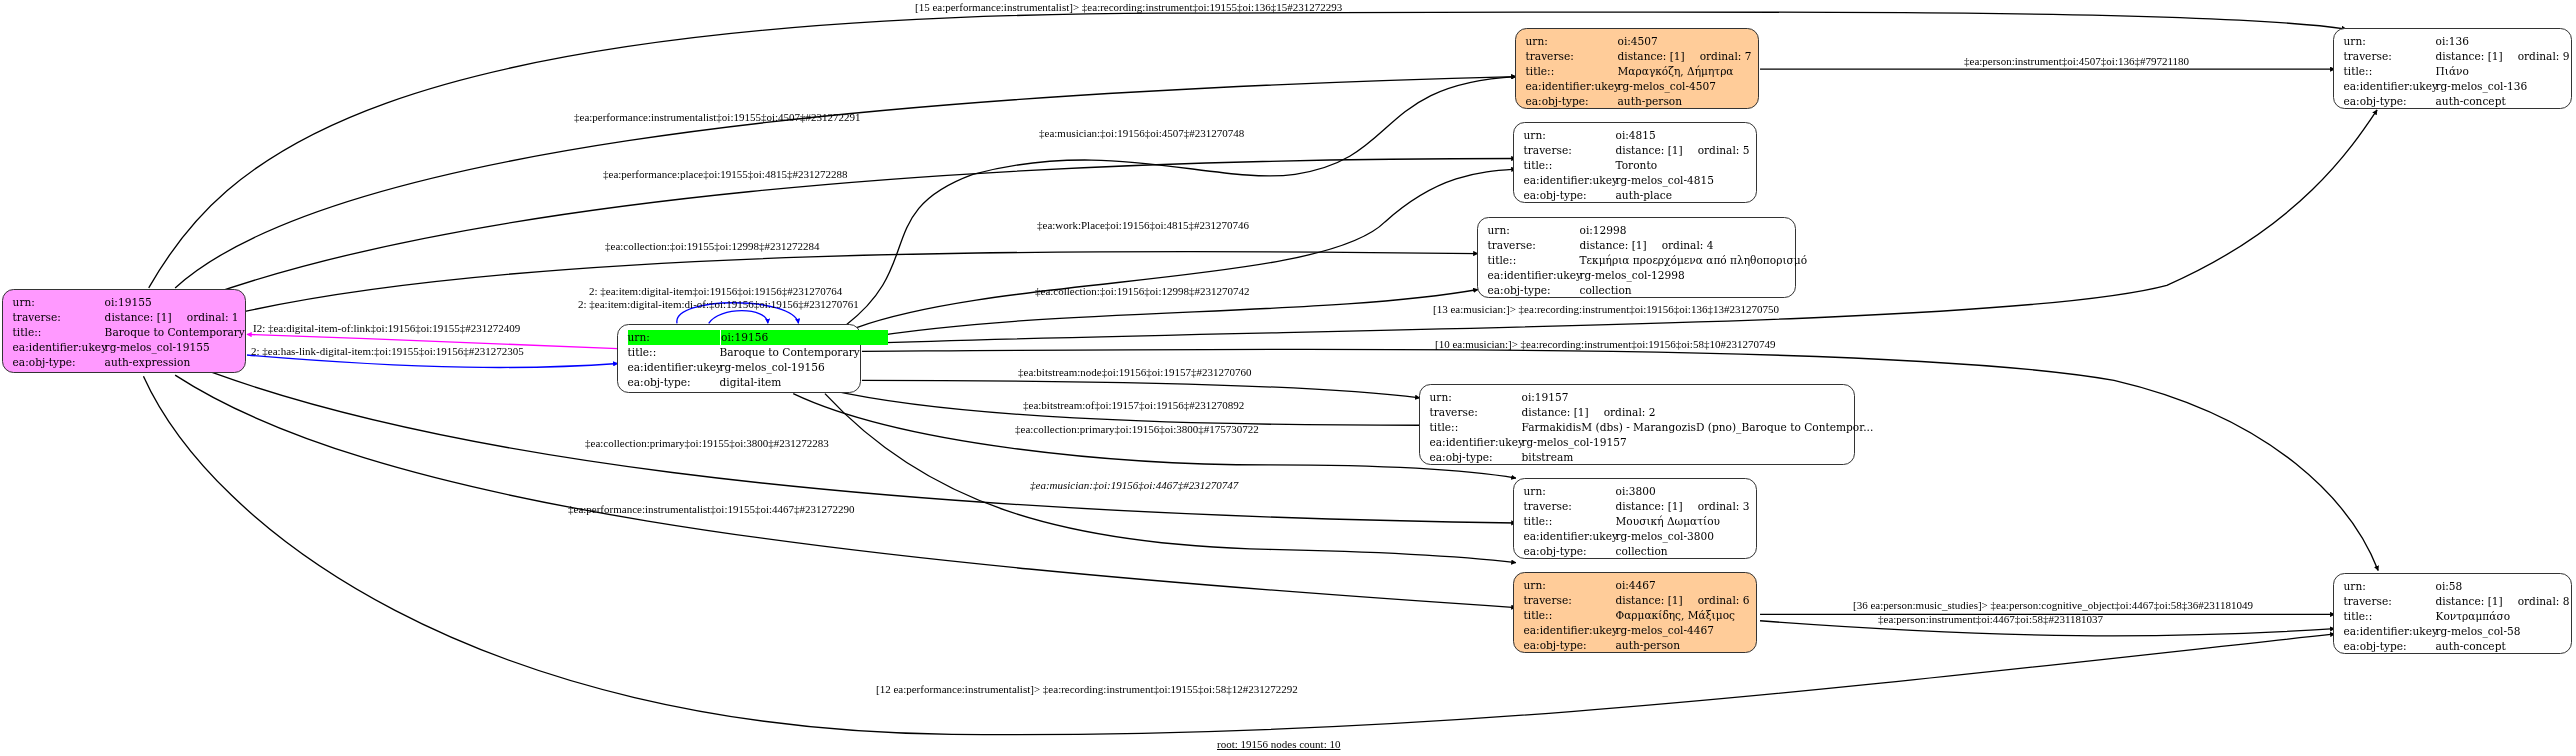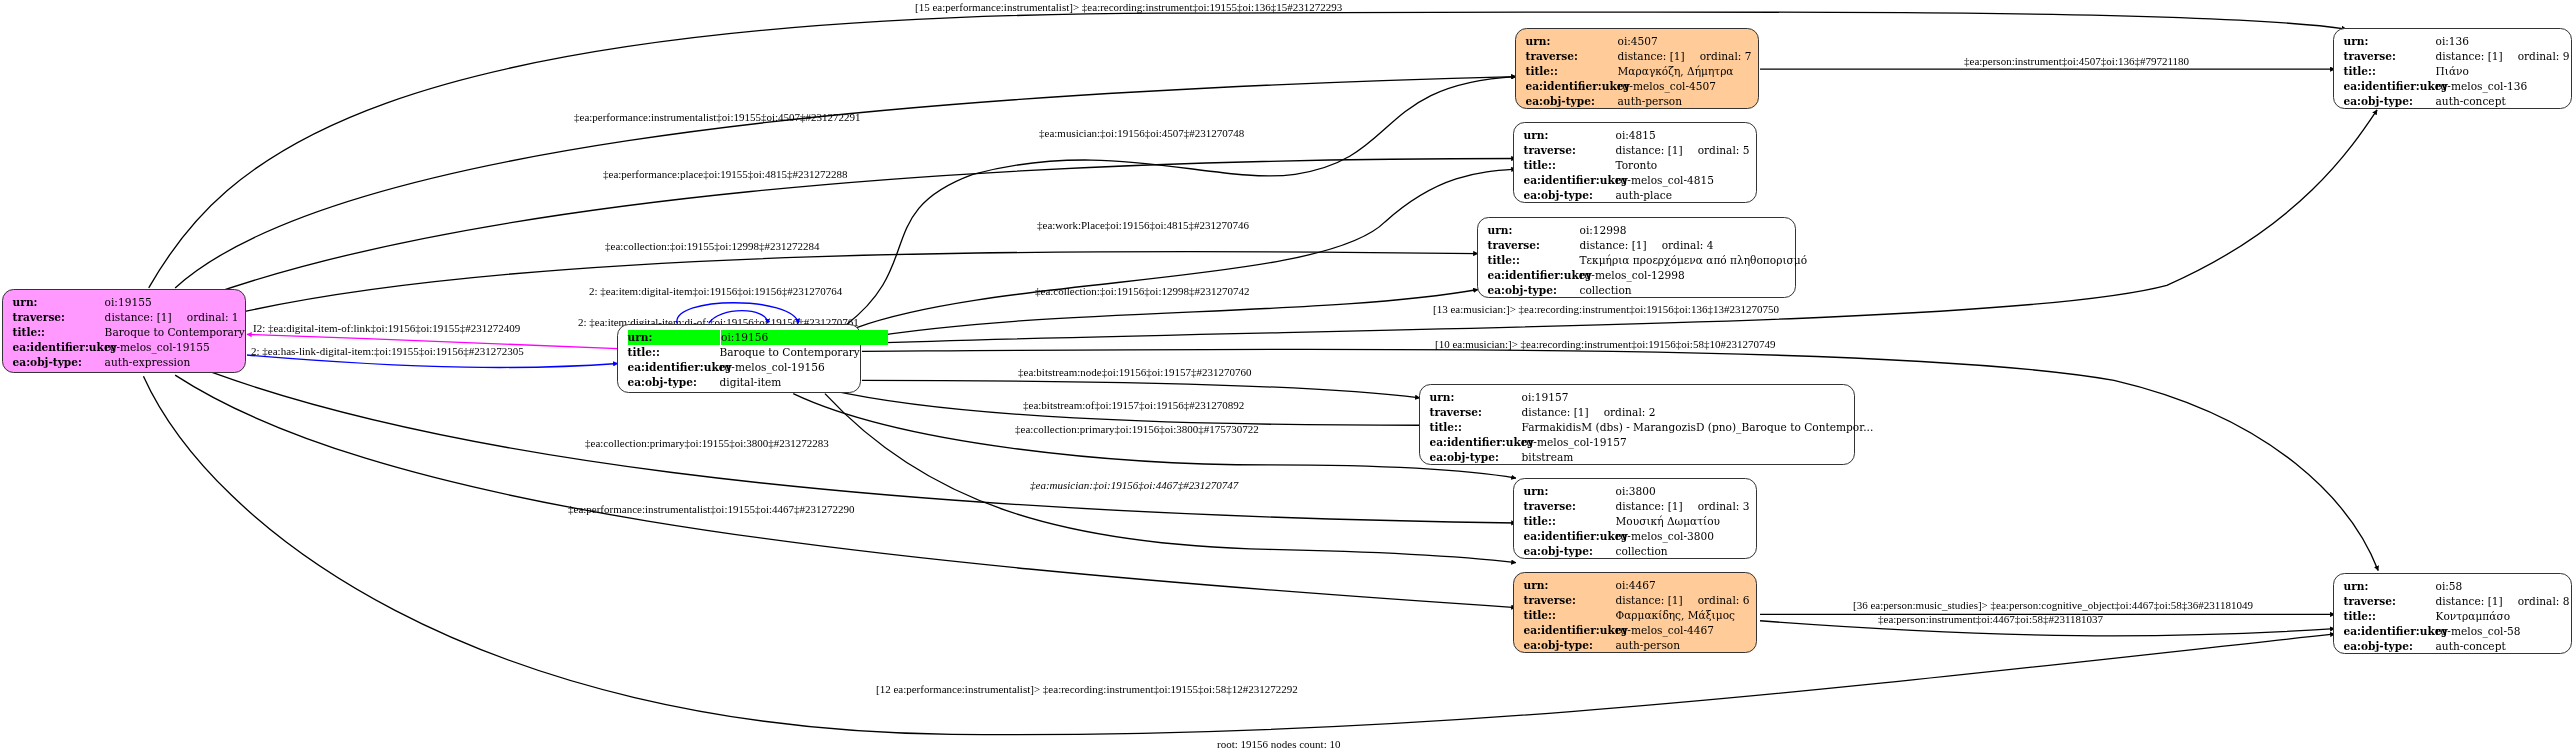--- a/index.html
+++ b/index.html
@@ -4,21 +4,21 @@
 <style>
   html, body { margin:0; padding:0; background:#ffffff; }
   #canvas { position:relative; width:2576px; height:756px; background:#ffffff; overflow:hidden;
             font-family:"DejaVu Serif","Liberation Serif",serif; color:#000; }
   svg#edges { position:absolute; left:0; top:0; width:2576px; height:756px; }
   .node { position:absolute; border:1.3px solid #333; border-radius:11.6px; box-sizing:border-box;
           padding:5.3px 7.4px 4.2px 9.5px; font-size:10.6px; line-height:15px; background:#fff; }
   .node.pink { background:#ff99ff; }
   .node.orange { background:#ffcc99; }
   .node .row { display:flex; white-space:nowrap; }
-  .node .k { width:92px; flex:none;font-weight:bold; }
+  .node .k { width:92px; flex:none; }
   .node .v { flex:none; }
   .node .v .ord { margin-left:15px; }
   .node .row.hl .k, .node .row.hl .v { background:#00ff00; }
   .node .row.hl .k { margin-right:1.6px; }
   .node .row.hl .v { width:167px; }
   .elabel { position:absolute; font-family:"Liberation Serif","DejaVu Serif",serif; font-size:11px;
             white-space:nowrap; line-height:12.7px; }
   .footer { position:absolute; font-family:"Liberation Serif","DejaVu Serif",serif; font-size:11px; white-space:nowrap; }
   path.e { fill:none; stroke:#000; stroke-width:2.5; }
   path.e.blue { stroke:#0000ff; }
@@ -89,21 +89,21 @@
 
   <div class="elabel" style="left:915px;top:1.1px;">[15 ea:performance:instrumentalist]&gt; ‡ea:recording:instrument‡oi:19155‡oi:136‡15#231272293</div>
   <div class="elabel" style="left:574px;top:111px;">‡ea:performance:instrumentalist‡oi:19155‡oi:4507‡#231272291</div>
   <div class="elabel" style="left:1964px;top:55px;">‡ea:person:instrument‡oi:4507‡oi:136‡#79721180</div>
   <div class="elabel" style="left:1039px;top:127px;">‡ea:musician:‡oi:19156‡oi:4507‡#231270748</div>
   <div class="elabel" style="left:577px;top:168px;margin-left:26px;">‡ea:performance:place‡oi:19155‡oi:4815‡#231272288</div>
   <div class="elabel" style="left:1037px;top:219px;">‡ea:work:Place‡oi:19156‡oi:4815‡#231270746</div>
   <div class="elabel" style="left:605px;top:240px;">‡ea:collection:‡oi:19155‡oi:12998‡#231272284</div>
   <div class="elabel" style="left:1035px;top:285px;">‡ea:collection:‡oi:19156‡oi:12998‡#231270742</div>
   <div class="elabel" style="left:589px;top:285px;">2: ‡ea:item:digital-item‡oi:19156‡oi:19156‡#231270764</div>
-  <div class="elabel" style="left:578px;top:316px;">2: ‡ea:item:digital-item:di-of:‡oi:19156‡oi:19156‡#231270761</div>
+  <div class="elabel" style="left:578px;top:298px;">2: ‡ea:item:digital-item:di-of:‡oi:19156‡oi:19156‡#231270761</div>
   <div class="elabel" style="left:1433px;top:303px;">[13 ea:musician:]&gt; ‡ea:recording:instrument‡oi:19156‡oi:136‡13#231270750</div>
   <div class="elabel" style="left:253px;top:322px;">I2: ‡ea:digital-item-of:link‡oi:19156‡oi:19155‡#231272409</div>
   <div class="elabel" style="left:251px;top:345px;">2: ‡ea:has-link-digital-item:‡oi:19155‡oi:19156‡#231272305</div>
   <div class="elabel" style="left:1435px;top:338px;">[10 ea:musician:]&gt; ‡ea:recording:instrument‡oi:19156‡oi:58‡10#231270749</div>
   <div class="elabel" style="left:1018px;top:366px;">‡ea:bitstream:node‡oi:19156‡oi:19157‡#231270760</div>
   <div class="elabel" style="left:1023px;top:399px;text-align:right;">‡ea:bitstream:of‡oi:19157‡oi:19156‡#231270892</div>
   <div class="elabel" style="left:1015px;top:423px;">‡ea:collection:primary‡oi:19156‡oi:3800‡#175730722</div>
   <div class="elabel" style="left:585px;top:437px;">‡ea:collection:primary‡oi:19155‡oi:3800‡#231272283</div>
   <div class="elabel" style="left:1030px;top:479px;font-style:italic;">‡ea:musician:‡oi:19156‡oi:4467‡#231270747</div>
   <div class="elabel" style="left:568px;top:503px;">‡ea:performance:instrumentalist‡oi:19155‡oi:4467‡#231272290</div>
@@ -330,15 +330,15 @@
     <div class="row">
         <span class="k">ea:identifier:ukey</span>
         <span class="v">rg-melos_col-58</span>
       </div>
     <div class="row">
         <span class="k">ea:obj-type:</span>
         <span class="v">auth-concept</span>
       </div>
   </div>
 
-  <div class="footer" style="left:1217px;top:738px;">root: 19156 nodes count: 10</div>
+  <div class="footer" style="left:1217px;top:738px;text-decoration:underline;">root: 19156 nodes count: 10</div>
 </div>
 
 
 </body></html>

